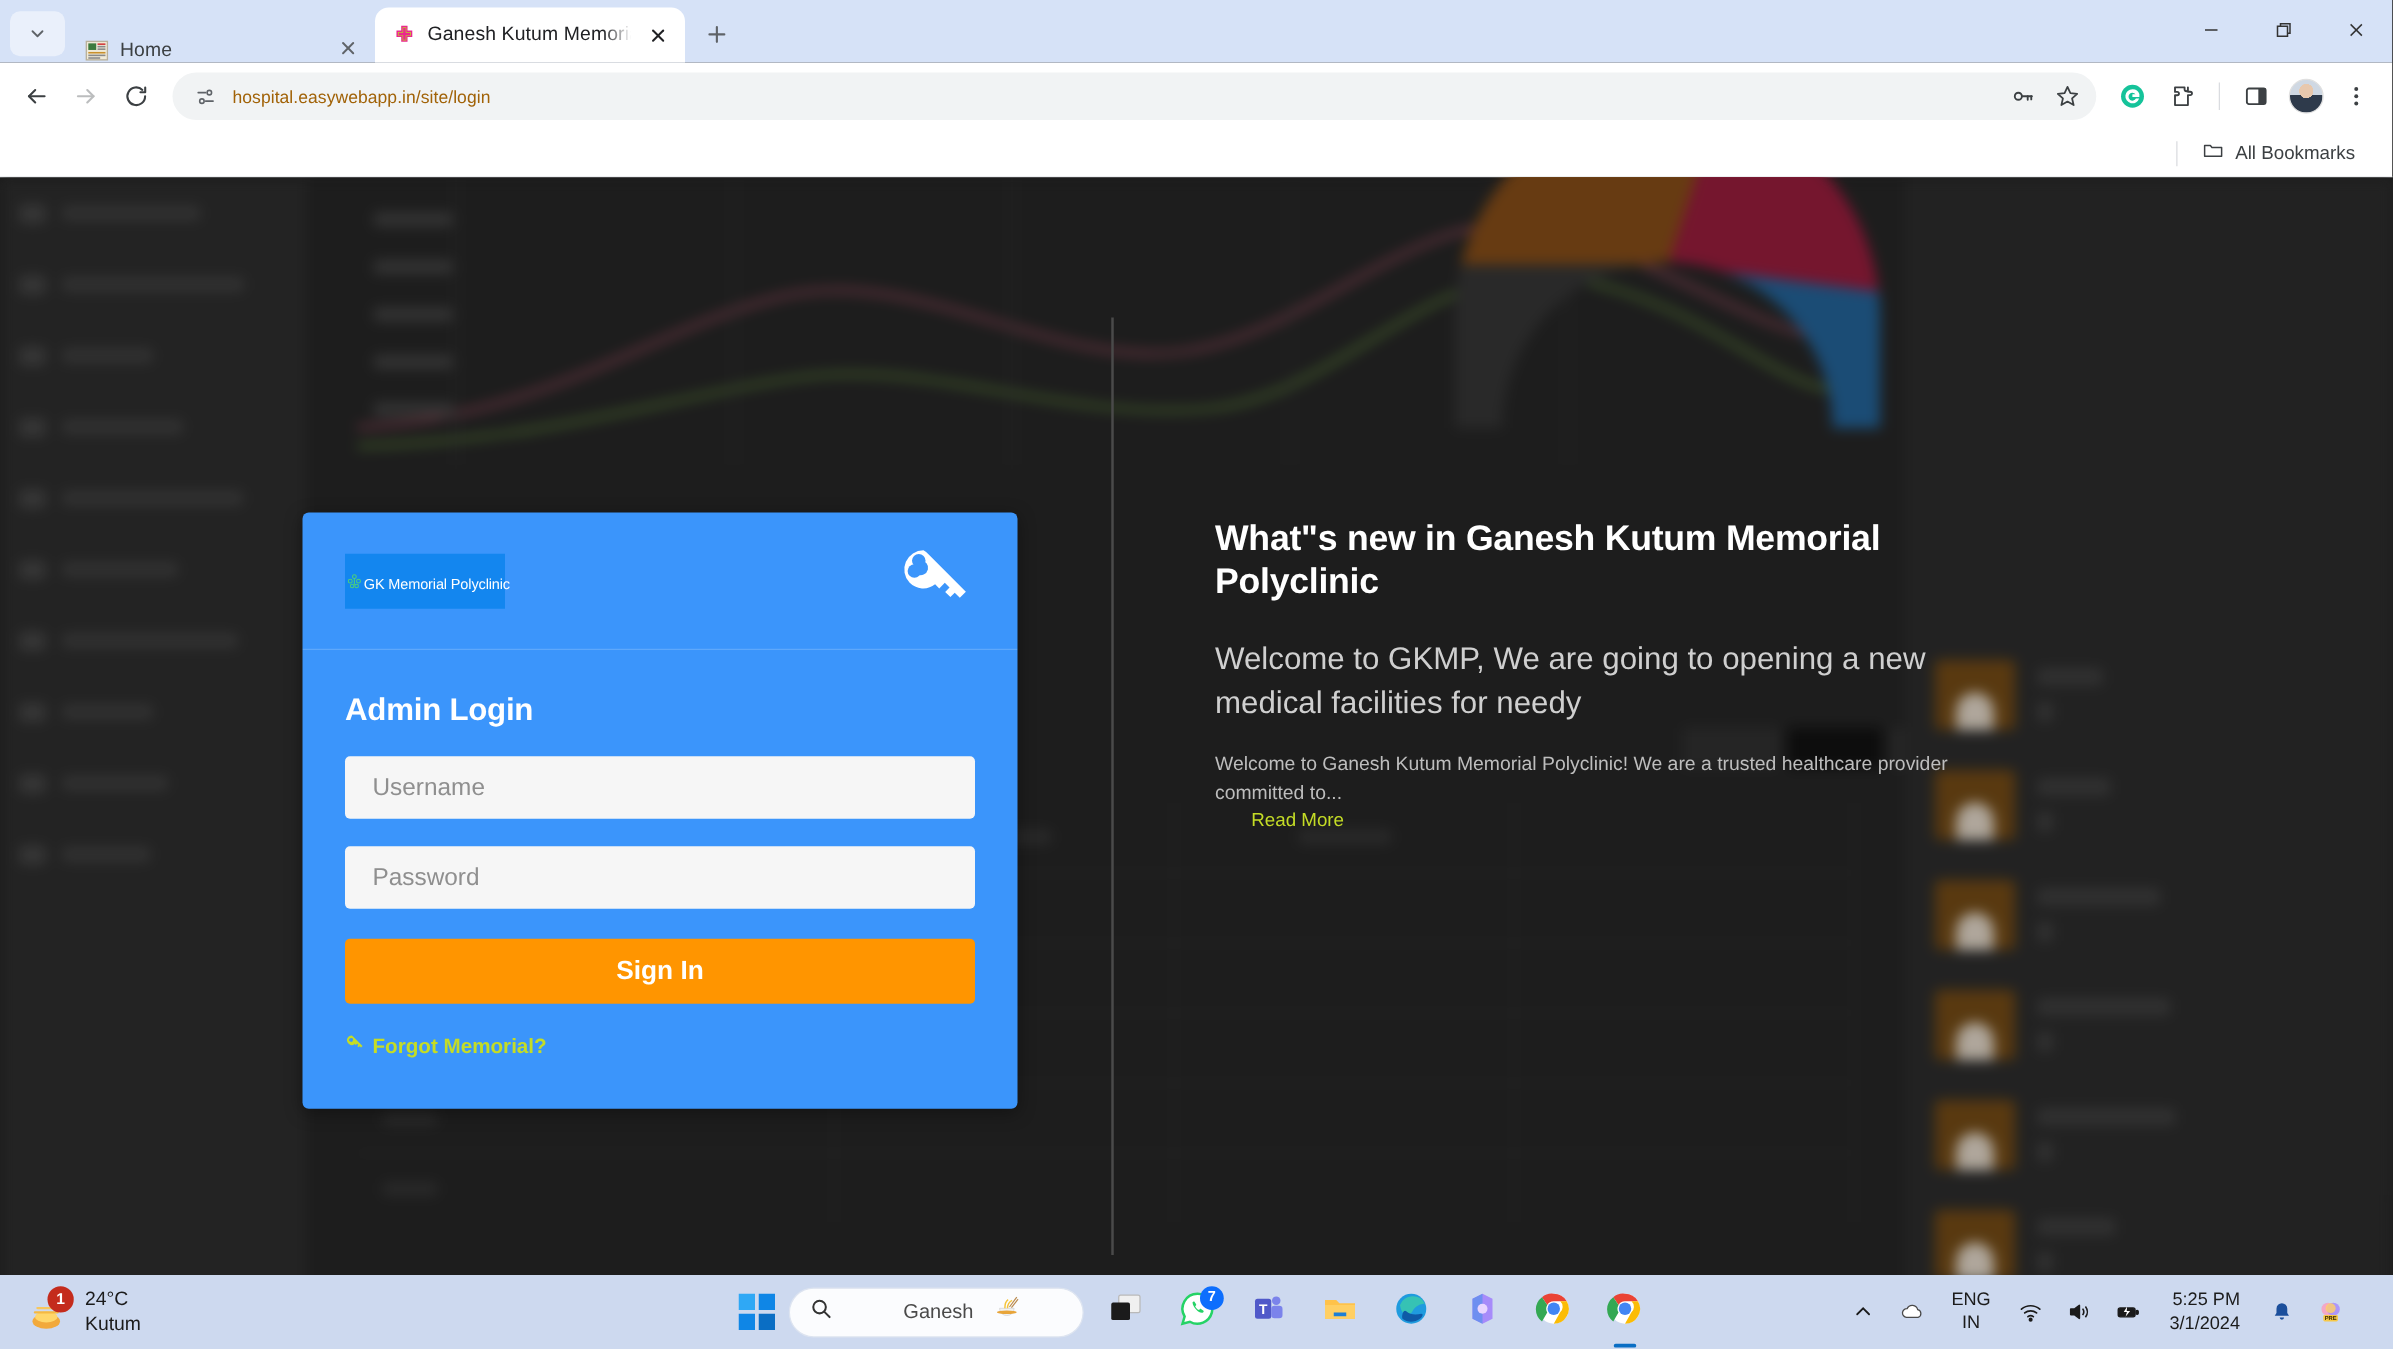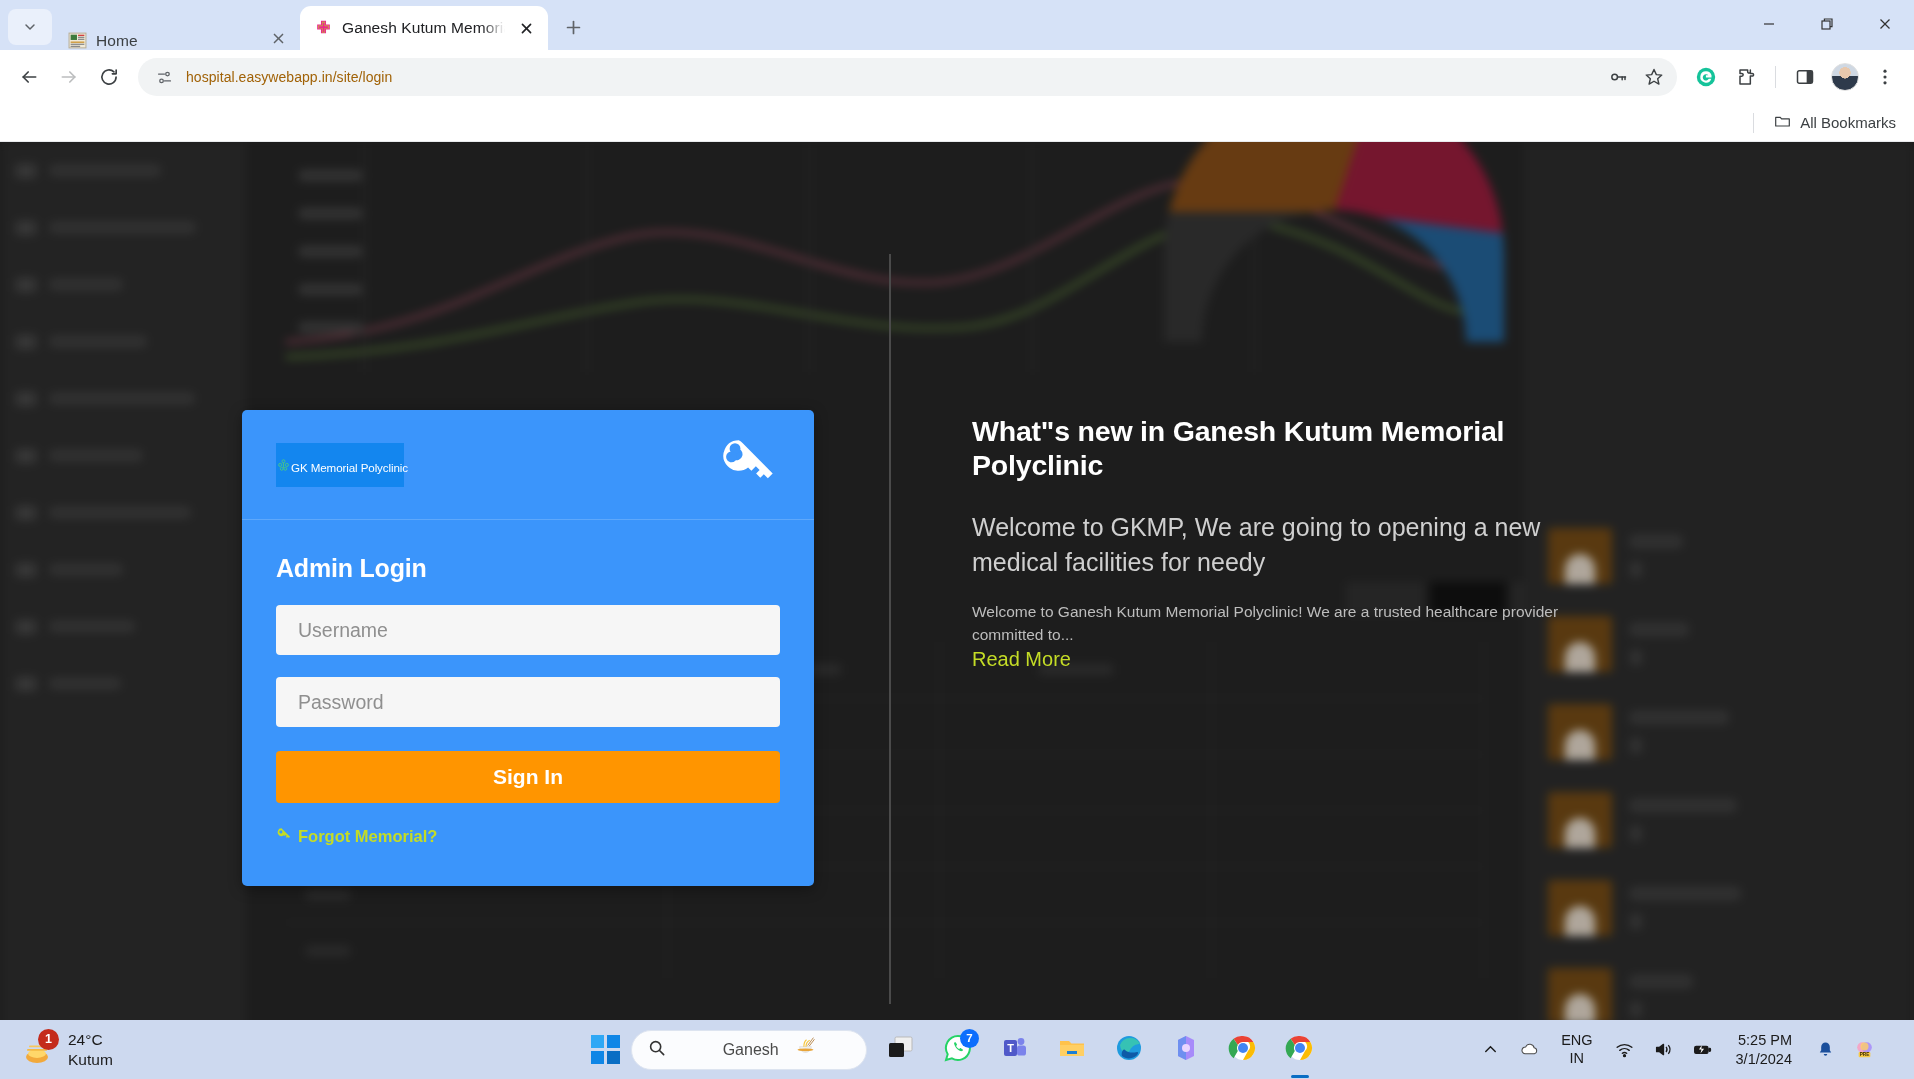--- a/index.html
+++ b/index.html
@@ -76,21 +76,21 @@
   .tb-divider { width: 1px; height: 22px; background: #dadce0; margin: 0 8px; }
   .avatar {
     width: 28px; height: 28px; border-radius: 50%; overflow: hidden; flex: 0 0 28px;
     background: radial-gradient(circle at 50% 34%, #e8c8ad 0 26%, transparent 27%),
                 linear-gradient(#cfd8e3 0 46%, #2e3a4b 46% 100%);
     border: 1px solid #e0e0e0;
   }
 
   .bookmarkbar {
     height: 38px; background: #ffffff; display: flex; align-items: center;
-    justify-content: flex-end; padding-right: 12px; flex: 0 0 38px;
+    justify-content: flex-end; padding-right: 24px; flex: 0 0 38px;
     border-bottom: 1px solid #e8eaed;
   }
   .bm-sep { width: 1px; height: 20px; background: #dadce0; margin-right: 14px; }
   .bm-all { display: flex; align-items: center; gap: 9px; font-size: 15px; color: #3c4043; cursor: pointer; padding: 4px 6px; border-radius: 4px;}
   .bm-all svg { width: 17px; height: 17px; }
 
   
   .viewport { flex: 1; position: relative; overflow: hidden; background: #1c1c1c; }
 
   
@@ -128,21 +128,21 @@
   .bg-staff-name { height: 13px; background: #333; border-radius: 3px; margin-bottom: 14px; }
   .bg-staff-num { height: 15px; width: 12px; background: #333; border-radius: 2px; }
 
   
   .news {
     position: absolute; left: 972px; top: 272px; width: 620px; color: #fff; z-index: 5;
   }
   .news-title { font-size: 28.5px; font-weight: bold; letter-spacing: -.2px; line-height: 1.2; }
   .news-sub { font-size: 25px; color: #cfcfcf; line-height: 1.38; margin-top: 28px; font-weight: 400; }
   .news-body { font-size: 15.5px; color: #bdbdbd; line-height: 1.45; margin-top: 22px; }
-  .news-more { font-size: 20px; color: #c4dc26; margin-top: 2px; cursor: pointer; display:inline-block; }
+  .news-more { font-size: 15px; color: #c4dc26; margin-top: 2px; cursor: pointer; display:inline-block;margin-left:29px; }
 
   
   .divider { position: absolute; left: 889px; top: 112px; width: 2px; height: 750px; background: #4a4a4a; z-index: 4; }
 
   
   .modal {
     position: absolute; left: 242px; top: 268px; width: 572px; z-index: 10;
     background: #3b95fb; border-radius: 5px; overflow: hidden;
     box-shadow: 0 3px 14px rgba(0,0,0,.35);
   }

